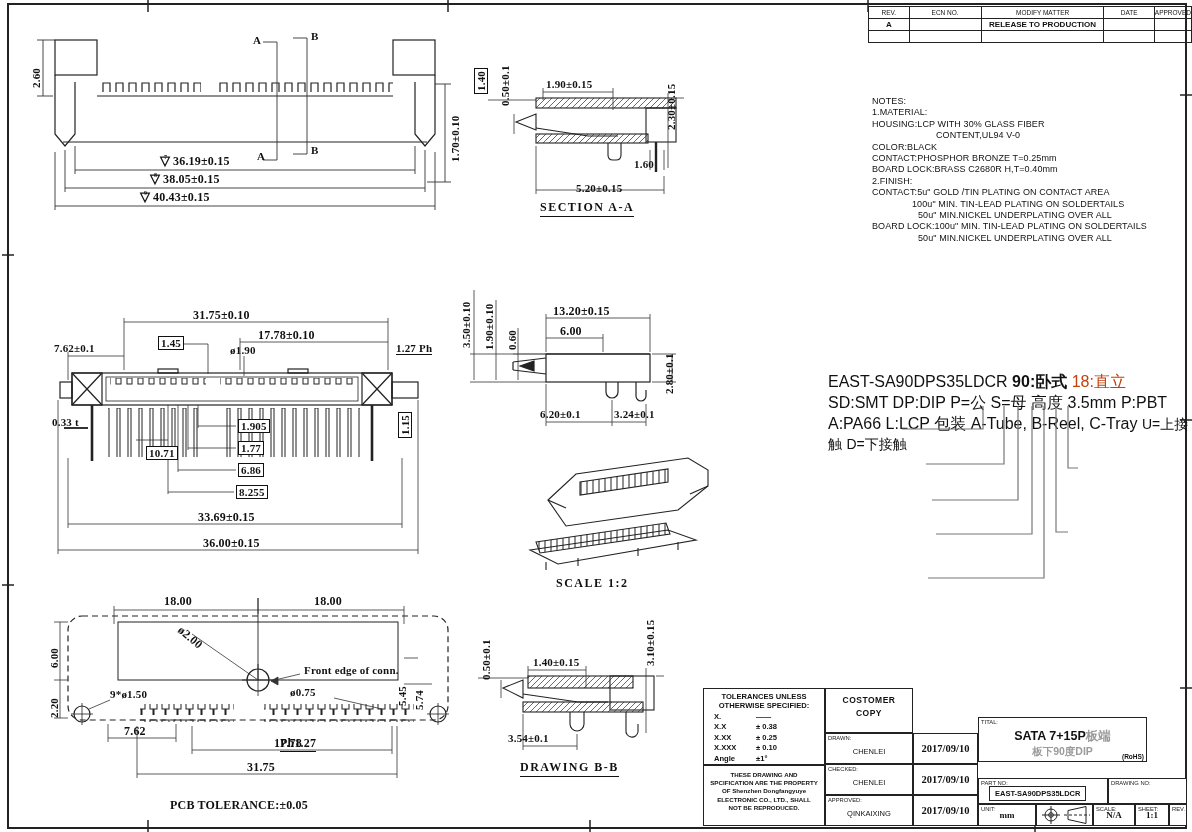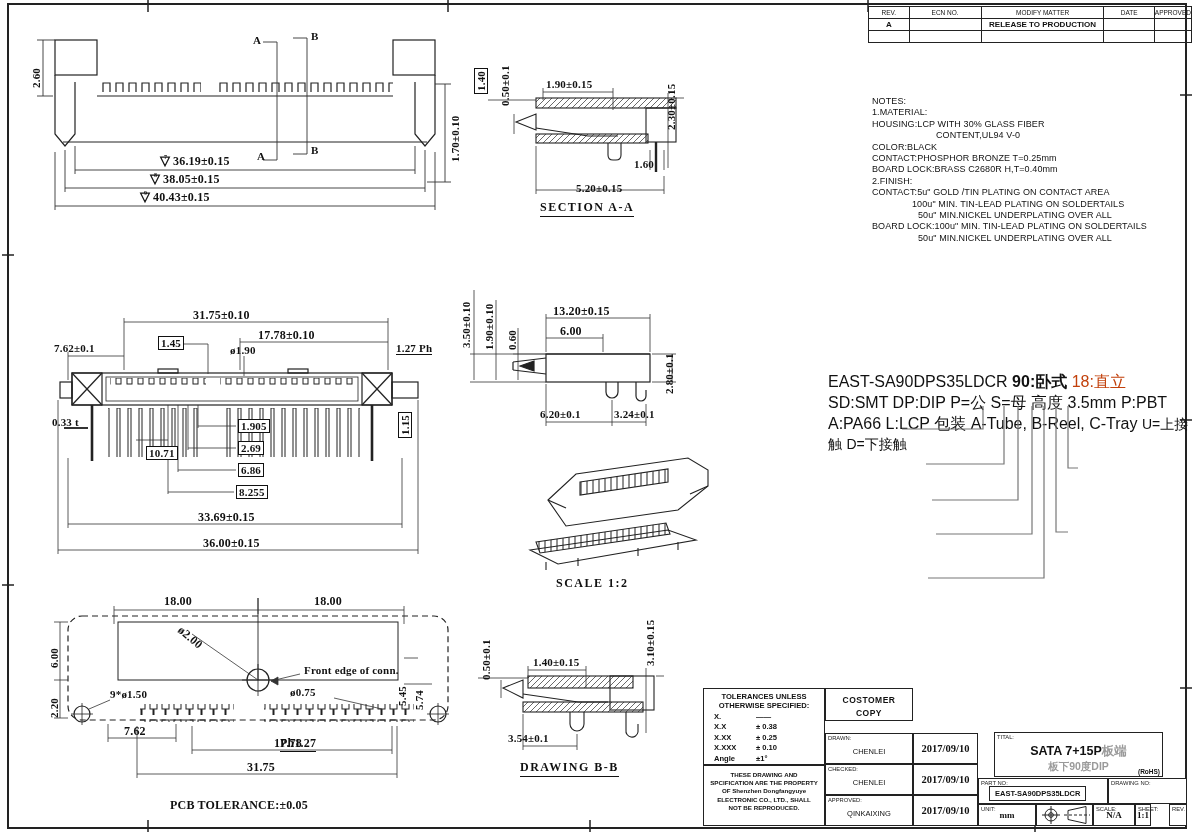--- a/index.html
+++ b/index.html
@@ -227,21 +227,21 @@
     </svg>
     <span class="d lg" style="left:135px;top:10px;">31.75±0.10</span>
     <span class="d lg" style="left:200px;top:30px;">17.78±0.10</span>
     <span class="d" style="left:-4px;top:44px;">7.62±0.1</span>
     <span class="d b" style="left:100px;top:38px;">1.45</span>
     <span class="d" style="left:172px;top:46px;">ø1.90</span>
     <span class="d u" style="left:338px;top:44px;">1.27 Ph</span>
     <span class="d" style="left:-6px;top:118px;">0.33 t</span>
     <span class="d b" style="left:48px;top:148px;margin-left:40px;">10.71</span>
     <span class="d b" style="left:180px;top:121px;">1.905</span>
-    <span class="d b" style="left:180px;top:143px;">2.69</span>
+    <span class="d b" style="left:180px;top:143px;">1.77</span>
     <span class="d b" style="left:180px;top:165px;">6.86</span>
     <span class="d b" style="left:178px;top:187px;">8.255</span>
     <span class="d lg" style="left:140px;top:212px;">33.69±0.15</span>
     <span class="d lg" style="left:145px;top:238px;">36.00±0.15</span>
     <span class="d v b" style="left:340px;top:140px;">1.15</span>
   </div>
 
   <div class="view" style="left:458px;top:262px;width:255px;height:175px;">
     <svg width="255" height="175" style="left:0;top:0;">
       <g fill="none" stroke="#222" stroke-width="1.2">
@@ -512,21 +512,21 @@
     </div>
     <div class="cell" style="left:0;top:77px;width:122px;height:61px;">
       <div class="propnote">
         <div>THESE DRAWING AND</div>
         <div>SPCIFICATION ARE THE PROPERTY</div>
         <div>OF Shenzhen Dongfangyuye</div>
         <div>ELECTRONIC CO., LTD., SHALL</div>
         <div>NOT BE REPRODUCED.</div>
       </div>
     </div>
-    <div class="cell custcell" style="left:122px;top:0;width:88px;height:33px;">
+    <div class="cell custcell" style="left:122px;top:0;width:88px;height:45px;">
       <div>COSTOMER</div>
       <div style="margin-top:3px;">COPY</div>
     </div>
     <div class="cell" style="left:122px;top:45px;width:88px;height:31px;">
       <span class="tag">DRAWN:</span>
       <div class="pname">CHENLEI</div>
     </div>
     <div class="cell" style="left:210px;top:45px;width:65px;height:31px;">
       <div class="pdate">2017/09/10</div>
     </div>
@@ -537,21 +537,21 @@
     <div class="cell" style="left:210px;top:76px;width:65px;height:31px;">
       <div class="pdate">2017/09/10</div>
     </div>
     <div class="cell" style="left:122px;top:107px;width:88px;height:31px;">
       <span class="tag">APPROVED:</span>
       <div class="pname">QINKAIXING</div>
     </div>
     <div class="cell" style="left:210px;top:107px;width:65px;height:31px;">
       <div class="pdate">2017/09/10</div>
     </div>
-    <div class="cell" style="left:275px;top:44px;width:169px;height:45px;margin-left:16px;">
+    <div class="cell" style="left:275px;top:29px;width:169px;height:45px;">
       <span class="tag">TITAL:</span>
       <div class="ttl1"><span>SATA 7+15P</span><span class="gy">板端</span></div>
       <div class="ttl2">板下90度DIP</div>
       <span class="rohs">(RoHS)</span>
     </div>
     <div class="cell" style="left:275px;top:90px;width:130px;height:26px;">
       <span class="tag">PART NO:</span>
       <span class="pno">EAST-SA90DPS35LDCR</span>
     </div>
     <div class="cell" style="left:405px;top:90px;width:79px;height:26px;">
@@ -570,21 +570,21 @@
             <line x1="13" y1="1" x2="13" y2="19"></line>
           <polygon points="30,5.5 48,1.5 48,18.5 30,14.5"></polygon>
           <line x1="26" y1="10" x2="52" y2="10" stroke-dasharray="3 2"></line>
         </g>
       </svg>
     </div>
     <div class="cell" style="left:390px;top:116px;width:42px;height:22px;">
       <span class="tag">SCALE:</span>
       <div class="cellval">N/A</div>
     </div>
-    <div class="cell" style="left:432px;top:116px;width:16px;height:22px;">
+    <div class="cell" style="left:432px;top:116px;width:34px;height:22px;">
       <span class="tag">SHEET:</span>
       <div class="cellval">1:1</div>
     </div>
     <div class="cell" style="left:466px;top:116px;width:18px;height:22px;">
       <span class="tag">REV.</span>
     </div>
   </div>
 
 </div>
 

